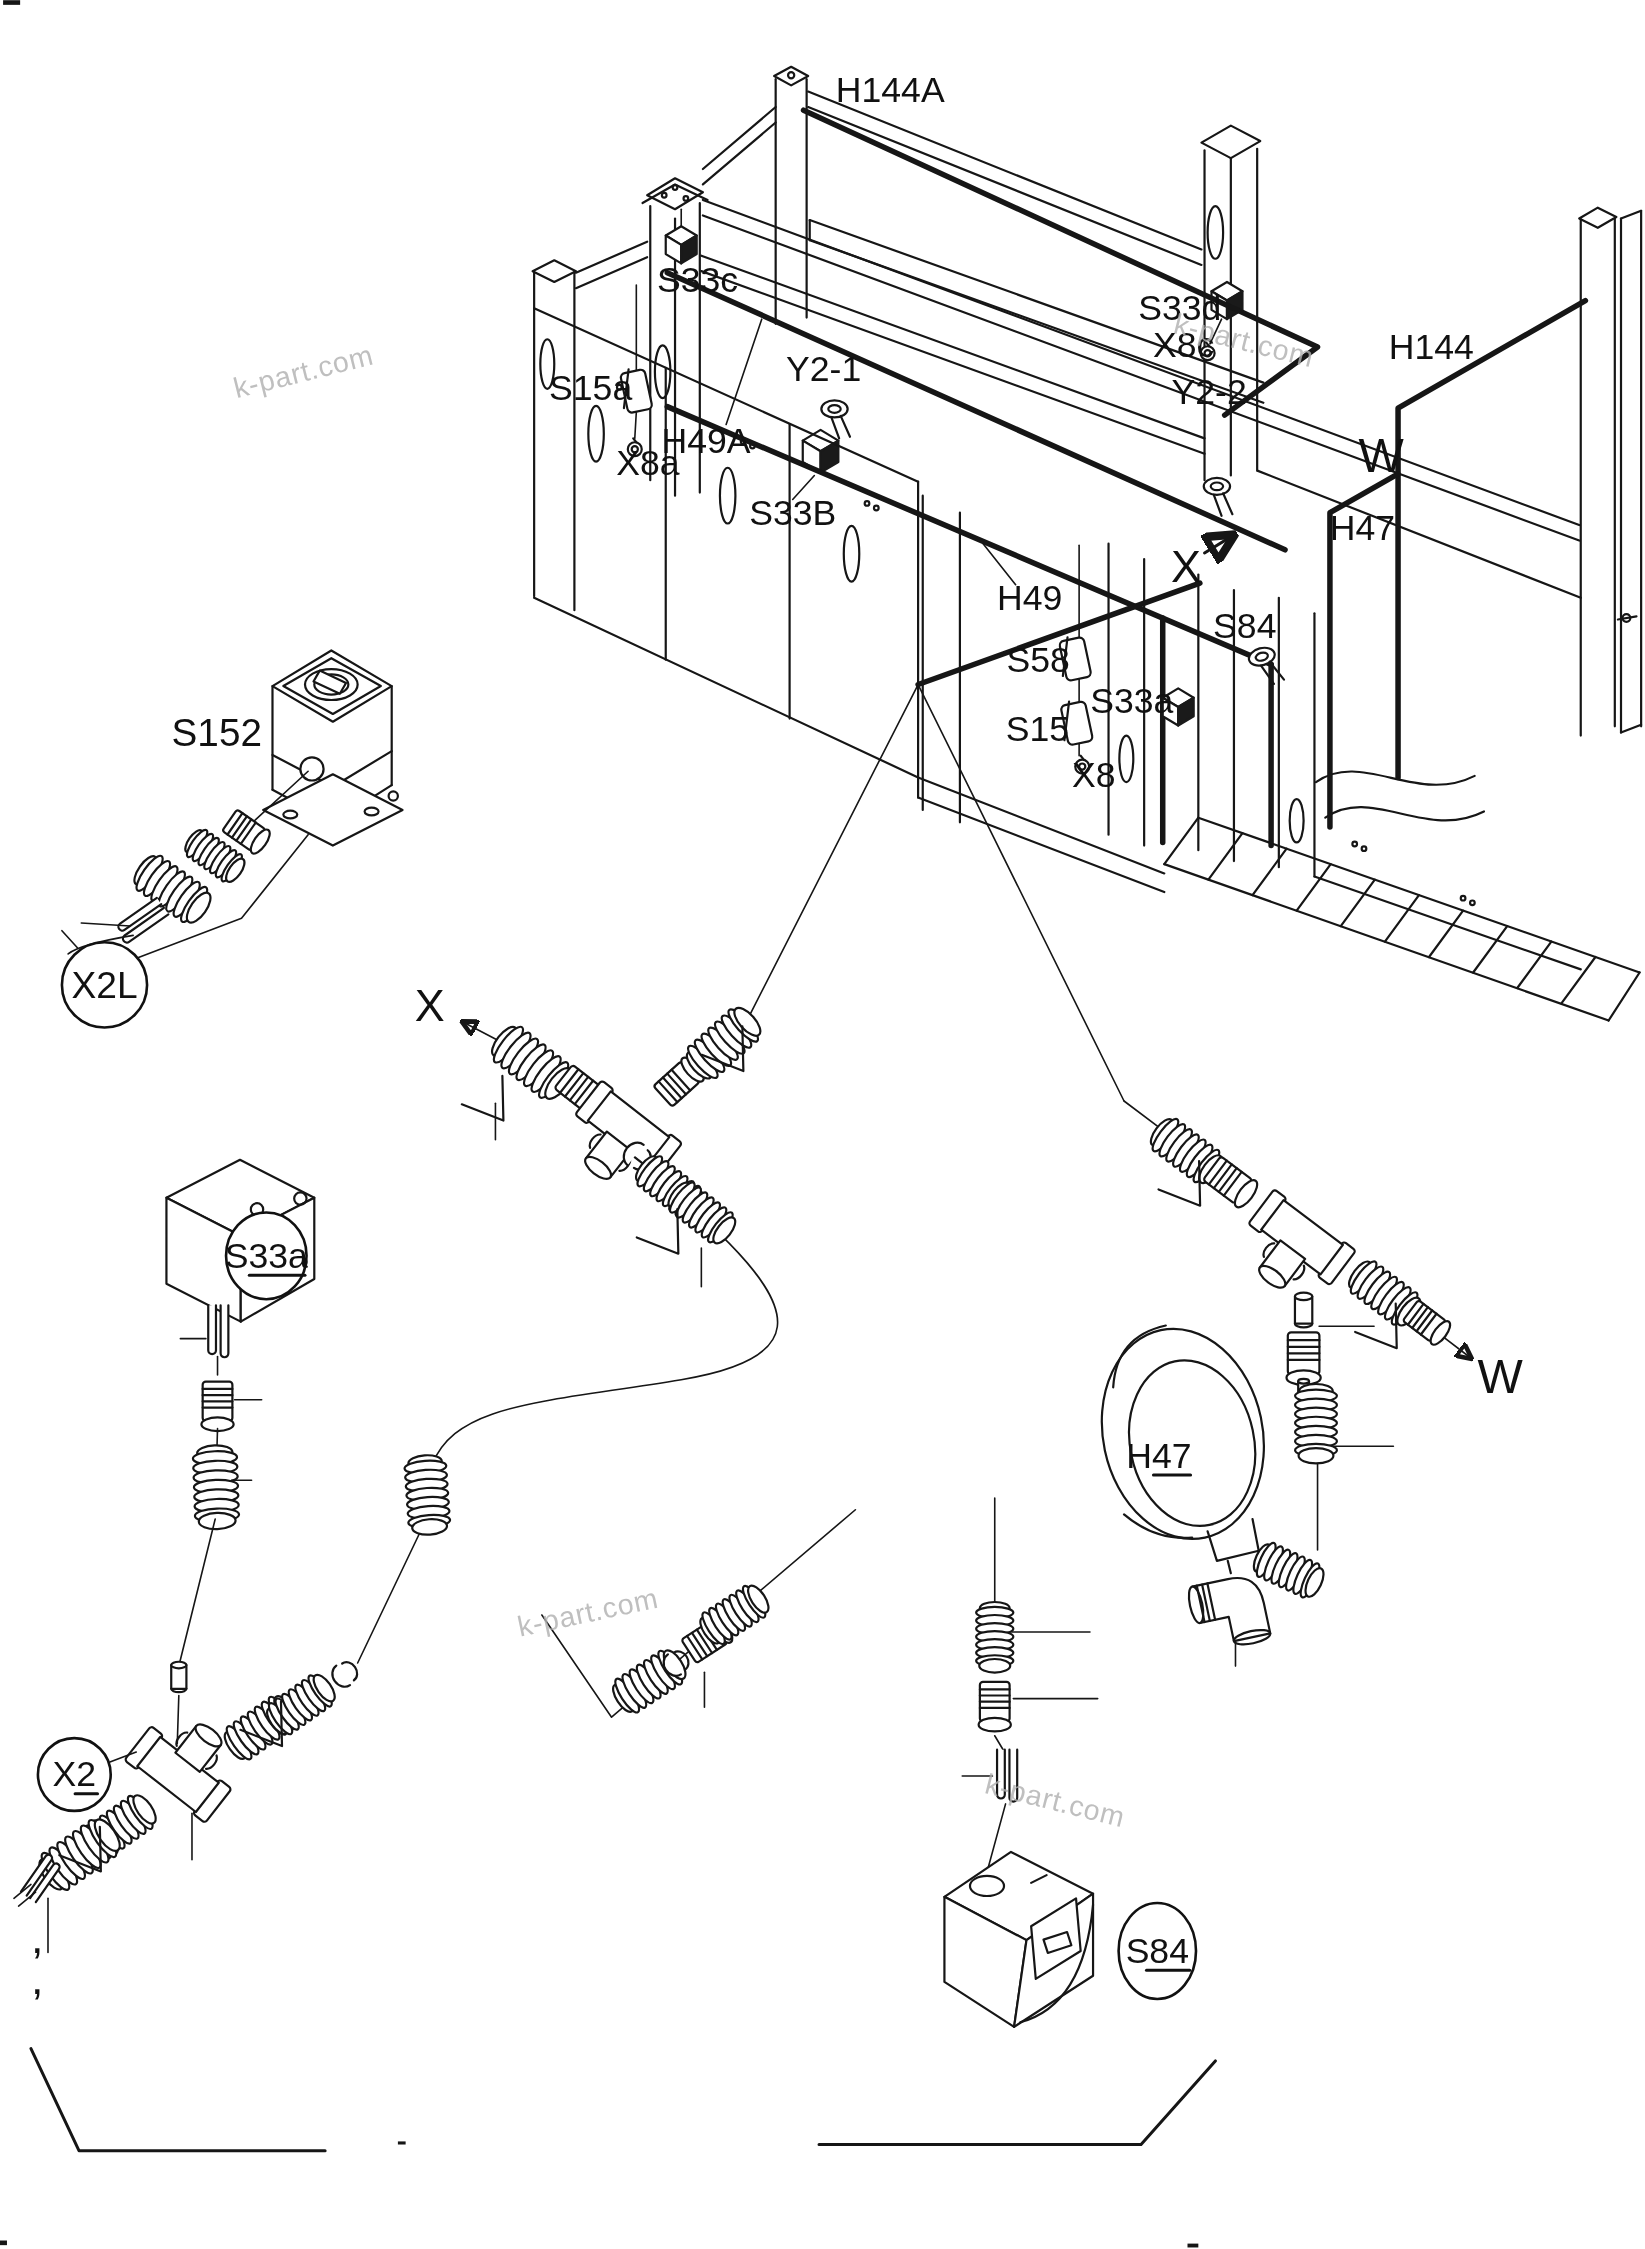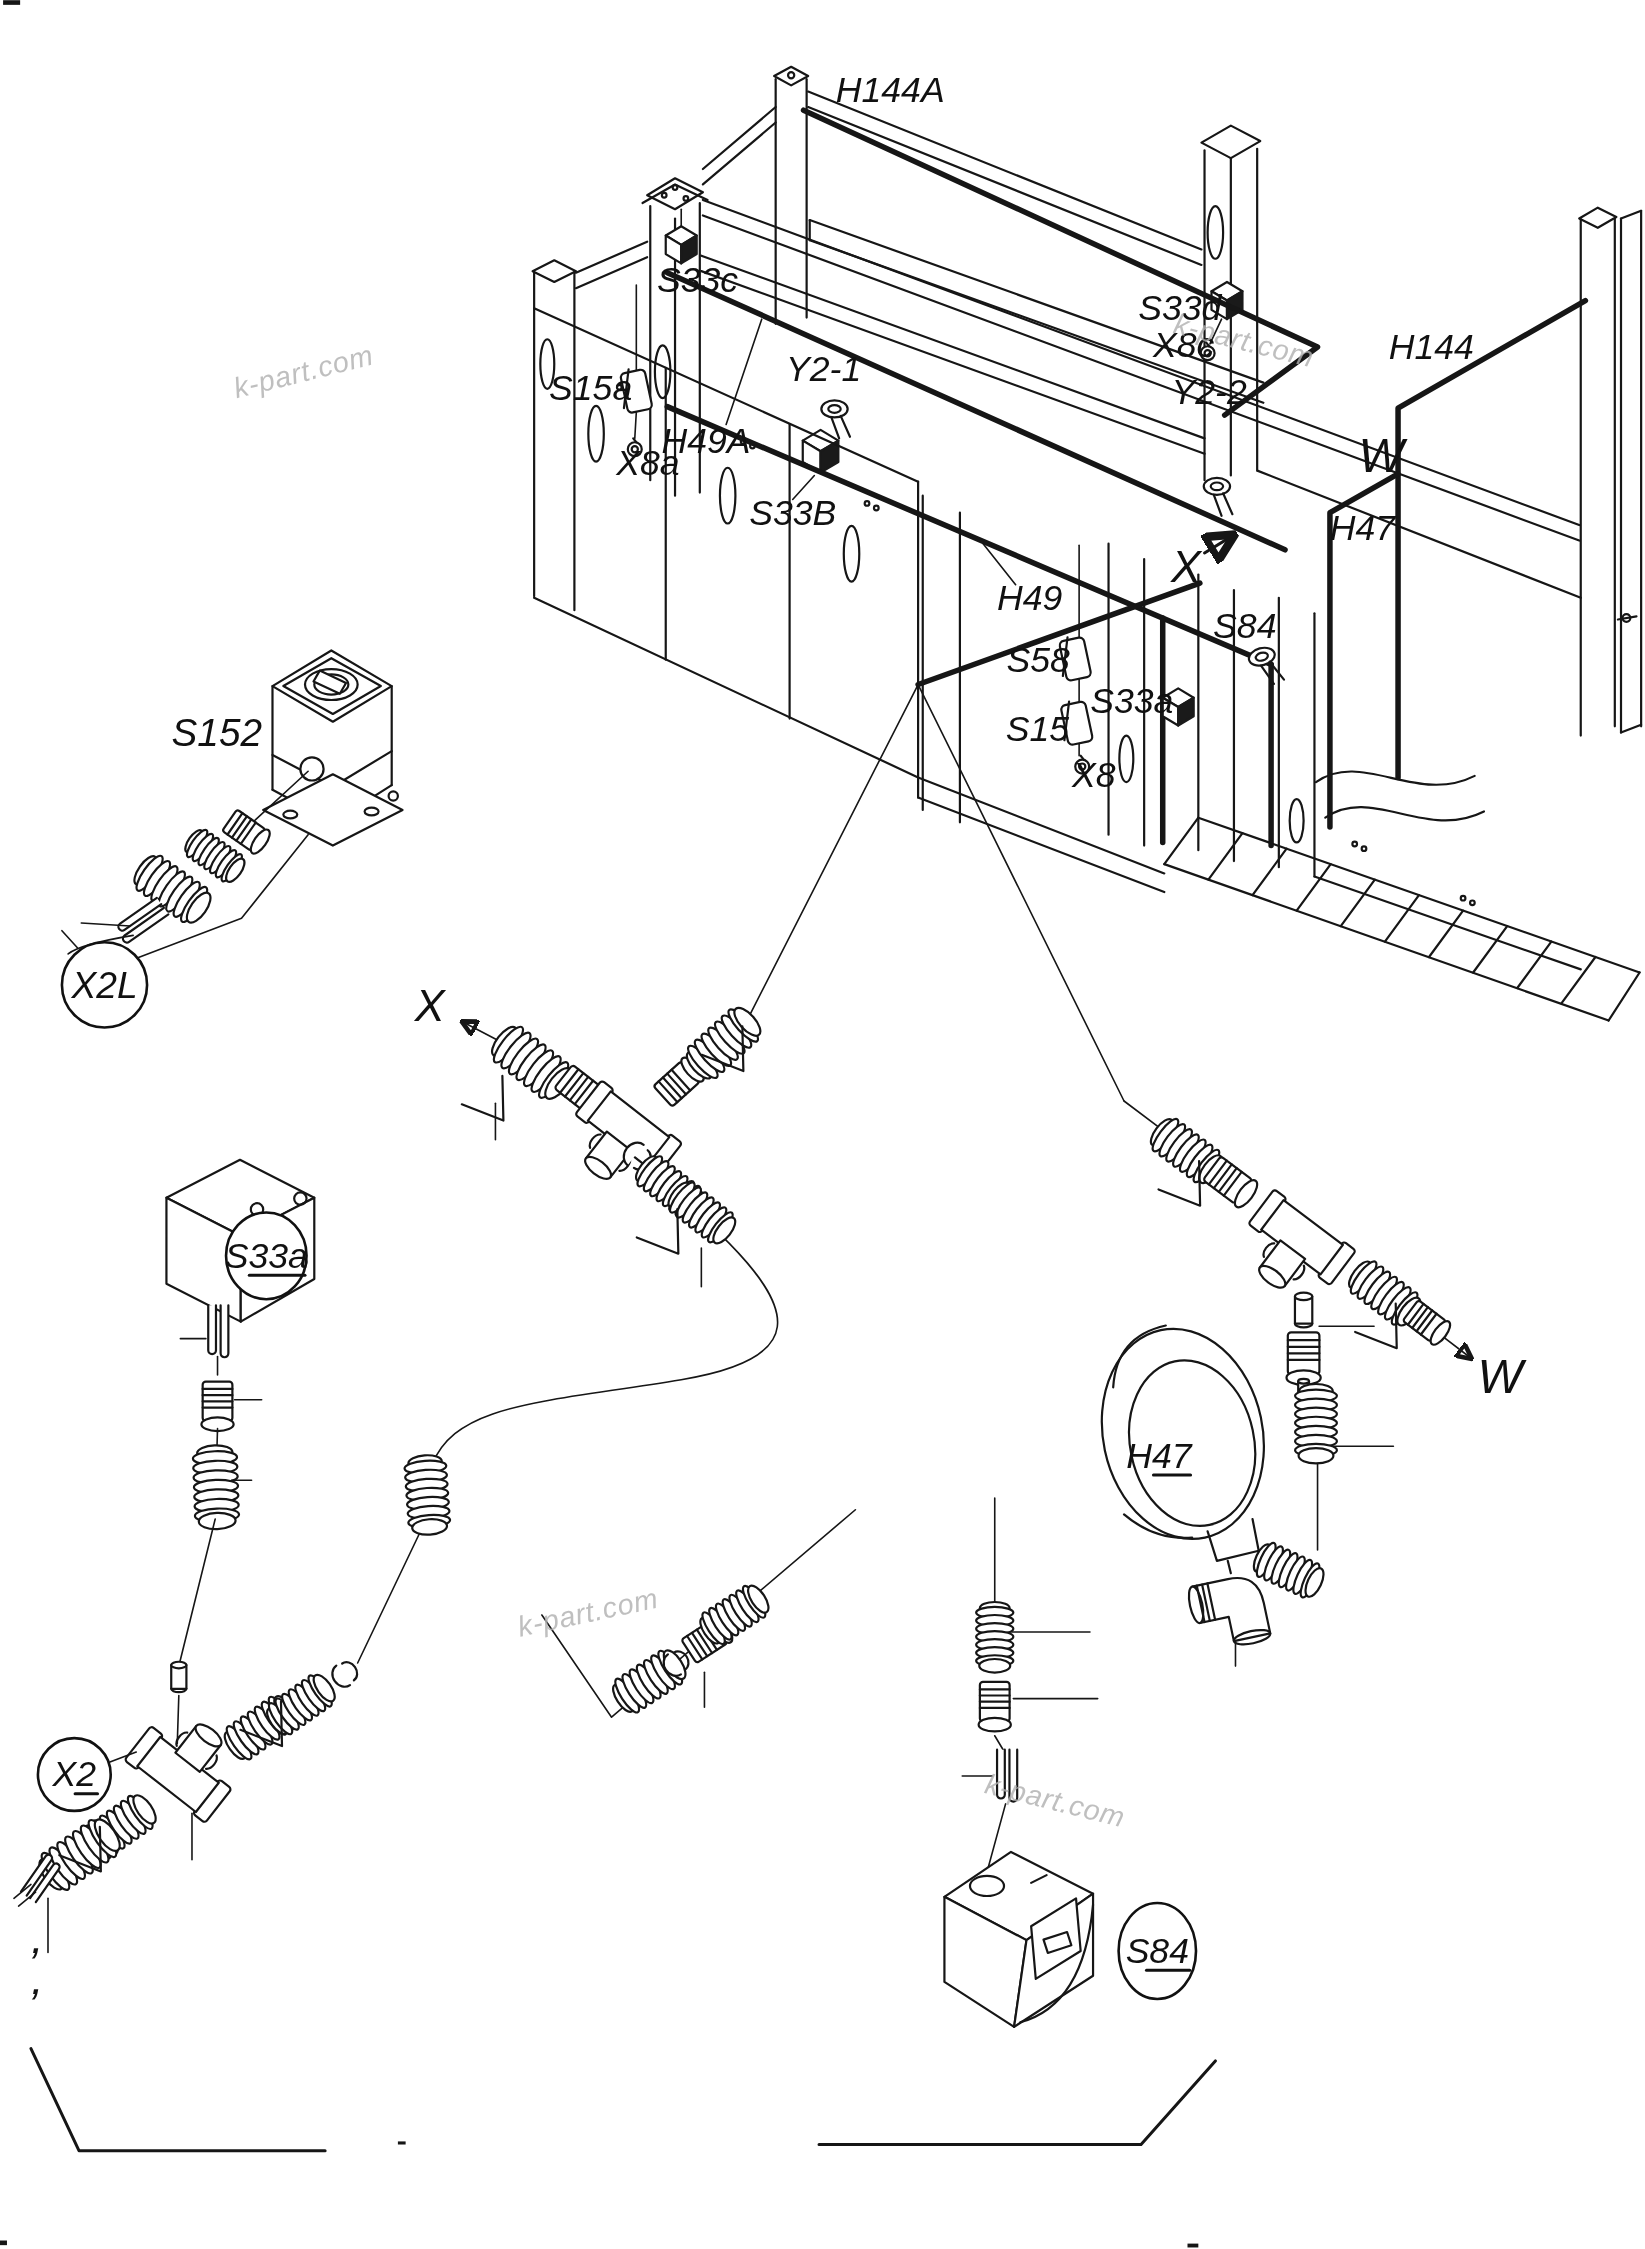--- a/index.html
+++ b/index.html
@@ -1,16 +1,16 @@
 <!DOCTYPE html>
 <html style="font-size:12.4px"><head>
 <meta charset="utf-8">
 <style>
   html,body{margin:0;padding:0;background:#fff;}
-  #page{position:relative;width:1645px;height:2250px;background:#fff;overflow:hidden;font-style:italic;}
+  #page{position:relative;width:1645px;height:2250px;background:#fff;overflow:hidden;}
   svg{position:absolute;left:0;top:0;}
   svg *{vector-effect:non-scaling-stroke;}
   .ln, path, line, polyline, polygon, ellipse, circle, rect{fill:none;stroke:#161616;stroke-width:2.2;stroke-linecap:round;stroke-linejoin:round;}
   .wf{fill:#ffffff;}
   .dark{fill:#1a1a1a;stroke:#1a1a1a;}
   .thick{stroke-width:5.5;}
   .thin{stroke-width:1.6;}
   .b3{stroke-width:3;}
   .dash{fill:#161616;stroke:none;}
   .part-label{font-family:"Liberation Sans",sans-serif;fill:#111;text-anchor:middle;dominant-baseline:central;stroke:none;}

